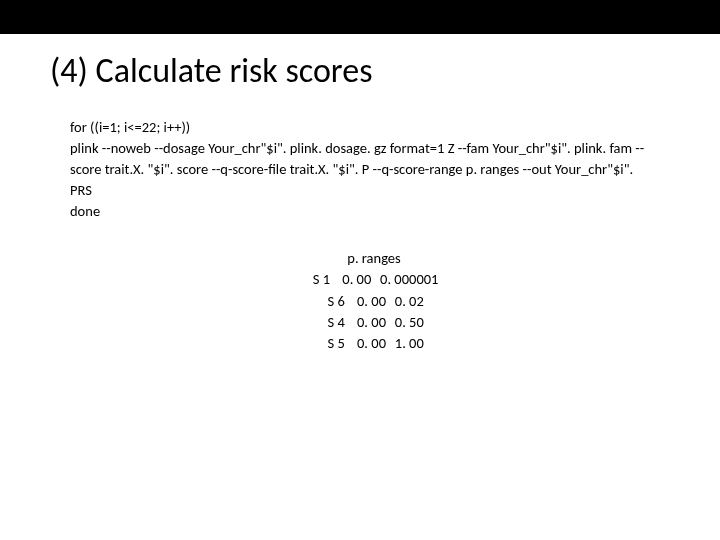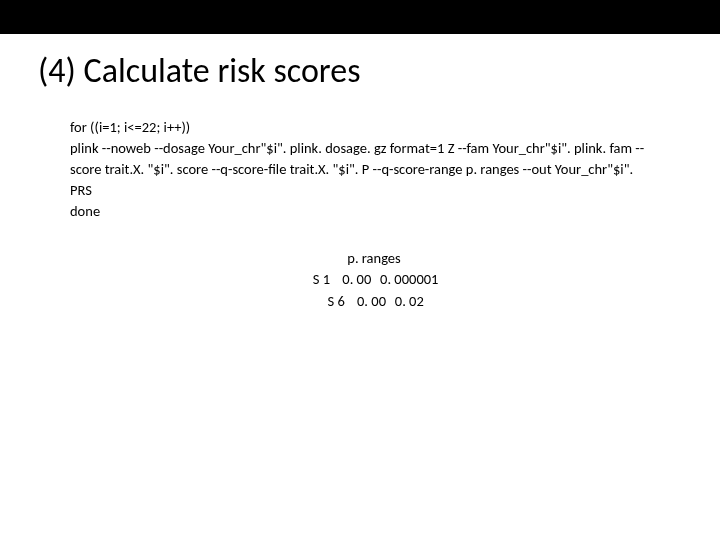--- a/index.html
+++ b/index.html
@@ -18,21 +18,21 @@
     background: #000000;
   }
   .slide {
     padding: 18px 34px 0 34px;
   }
   .title {
     font-size: 34px;
     font-weight: 400;
     color: #000;
     letter-spacing: 0px;
-    margin: 0 0 28px 4px;
+    margin: 0 0 28px 16px;
     line-height: 1.1;
   }
   .code-block {
     margin-left: 36px;
     font-size: 14.5px;
     line-height: 1.45;
     color: #000;
     font-family: "Segoe UI", "Calibri", Arial, sans-serif;
     max-width: 580px;
   }
@@ -79,15 +79,25 @@
     <span class="row">
       <span class="lbl">S 1</span>
       <span class="c1">0. 00</span>
       <span>0. 000001</span>
     </span>
     <span class="row">
       <span class="lbl">S 6</span>
       <span class="c1">0. 00</span>
       <span>0. 02</span>
     </span>
+    <span class="row">
+      <span class="lbl">S 4</span>
+      <span class="c1">0. 00</span>
+      <span>0. 50</span>
+    </span>
+    <span class="row">
+      <span class="lbl">S 5</span>
+      <span class="c1">0. 00</span>
+      <span>1. 00</span>
+    </span>
   </div>
 
 </div>
 
 </body></html>

